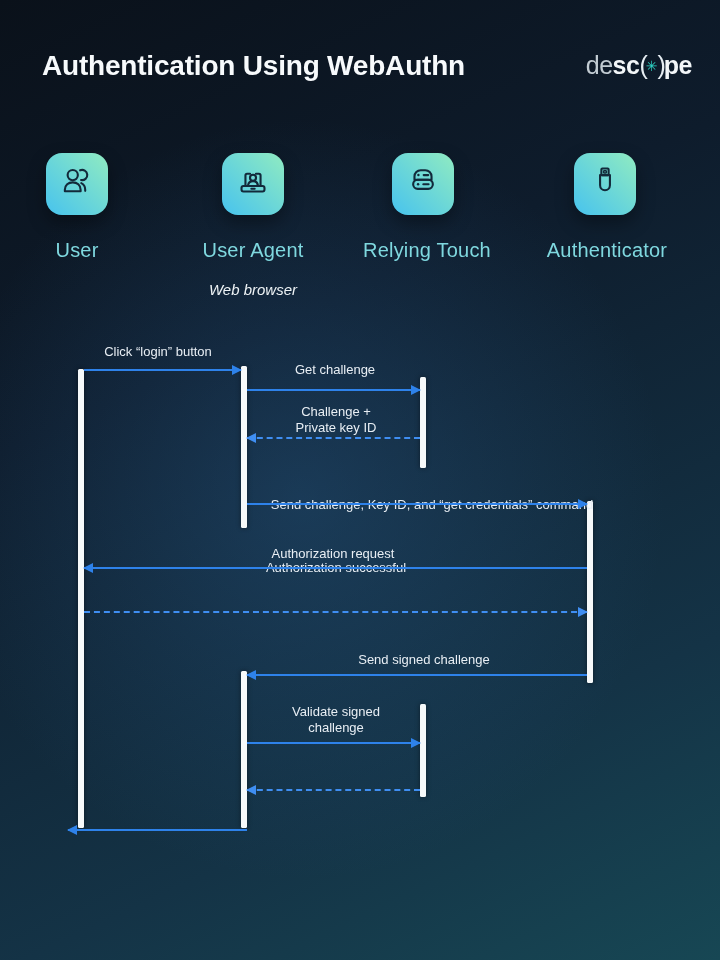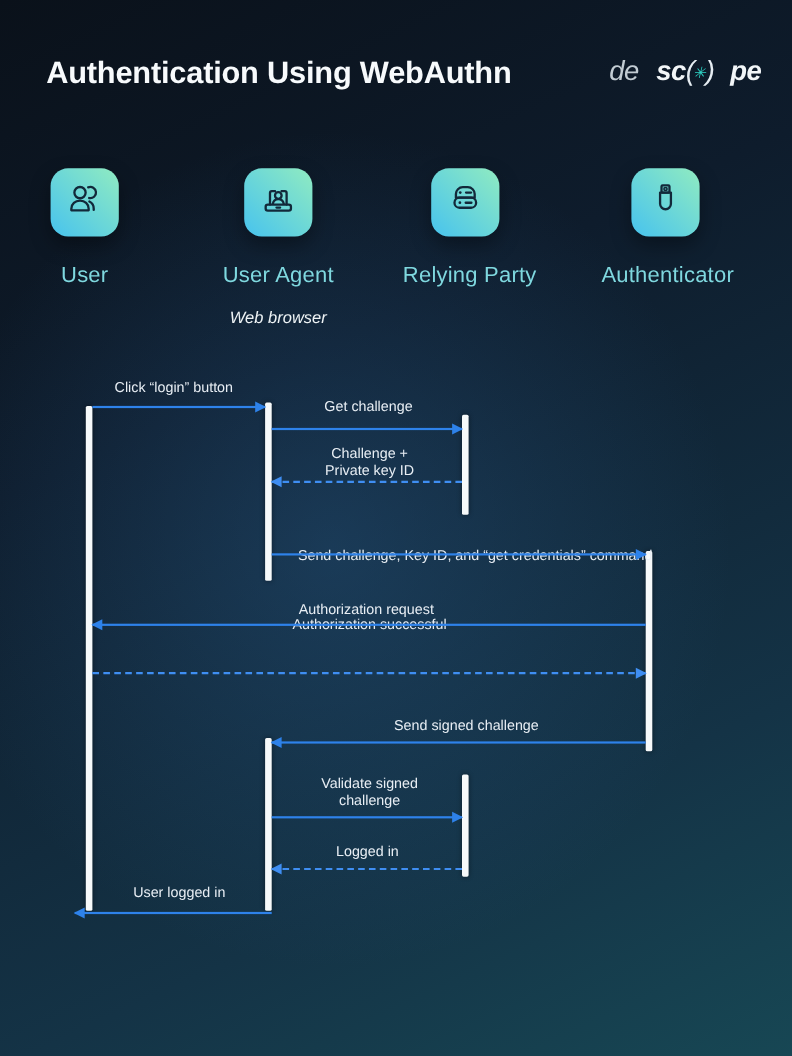--- a/index.html
+++ b/index.html
@@ -16,24 +16,24 @@
       linear-gradient(155deg, #0a111a 0%, #0e1c2c 35%, #143346 75%, #174754 100%);
     color:#e8eef4;
   }
   
   .title{
     position:absolute;left:42px;top:50px;
     font-size:28px;font-weight:bold;color:#f7fafc;letter-spacing:-0.2px;
   }
   .logo{
     position:absolute;right:28px;top:53px;
-    font-size:25px;color:#f2f6f8;display:flex;align-items:center;line-height:1;font-style:italic;
+    font-size:25px;color:#f2f6f8;display:flex;align-items:center;line-height:1;
   }
   .logo .lt{font-weight:normal;color:#c2ccd3;letter-spacing:-0.5px;}
-  .logo .bd{font-weight:bold;letter-spacing:-0.5px;margin-left:16px;}
+  .logo .bd{font-weight:bold;letter-spacing:-0.5px;}
   .logo .pr{font-weight:normal;color:#e6edf2;letter-spacing:-2px;}
   .logo .star{
     color:#2ed3c5;font-size:14px;display:inline-block;transform:translateY(0px);
     margin:0 0px;
   }
   
   .tile{
     position:absolute;width:62px;height:62px;border-radius:16px;top:153px;
     background:linear-gradient(to top right, #47c3ee, #90ebc1);
     display:flex;align-items:center;justify-content:center;
@@ -150,21 +150,21 @@
       <svg viewBox="0 0 64 64" fill="none" stroke="#12293a" stroke-width="3.2" stroke-linecap="round" stroke-linejoin="round">
         <rect x="26.5" y="11.5" width="11" height="10" rx="1.5"></rect>
         <rect x="30" y="14.8" width="4" height="3.4" rx="0.8" stroke-width="2.2"></rect>
         <path d="M24.5 21.5 h15 v15.5 a7.5 7.5 0 0 1 -7.5 7.5 a7.5 7.5 0 0 1 -7.5 -7.5 z"></path>
       </svg>
     </span>
   </div>
 
   <div class="actor-label" style="left:-8px;">User</div>
   <div class="actor-label" style="left:168px;">User Agent</div>
-  <div class="actor-label" style="left:342px;">Relying Party</div>
+  <div class="actor-label" style="left:342px;">Relying Touch</div>
   <div class="actor-label" style="left:522px;">Authenticator</div>
 
   <div class="actor-sub" style="left:173px;width:160px;">Web browser</div>
 
   <div class="bar" id="bar-user"></div>
   <div class="bar" id="bar-ua1"></div>
   <div class="bar" id="bar-rp1"></div>
   <div class="bar" id="bar-auth"></div>
   <div class="bar" id="bar-ua2"></div>
   <div class="bar" id="bar-rp2"></div>
@@ -172,22 +172,20 @@
   <div class="msg-label" id="lbl-0">Click “login” button</div>
   <div class="msg-label" id="lbl-1">Get challenge</div>
   <div class="msg-label" id="lbl-2">Challenge +
 Private key ID</div>
   <div class="msg-label" id="lbl-3">Send challenge, Key ID, and “get credentials” command</div>
   <div class="msg-label" id="lbl-4">Authorization request</div>
   <div class="msg-label" id="lbl-5">Authorization successful</div>
   <div class="msg-label" id="lbl-6">Send signed challenge</div>
   <div class="msg-label" id="lbl-7">Validate signed
 challenge</div>
-  <div class="msg-label" id="lbl-8">Logged in</div>
-  <div class="msg-label" id="lbl-9">User logged in</div>
 
   <div class="arrow" id="arr-0">
     <div class="line"></div>
     <div class="head head-right"></div>
   </div>
   <div class="arrow" id="arr-1">
     <div class="line"></div>
     <div class="head head-right"></div>
   </div>
   <div class="arrow dashed" id="arr-2">

